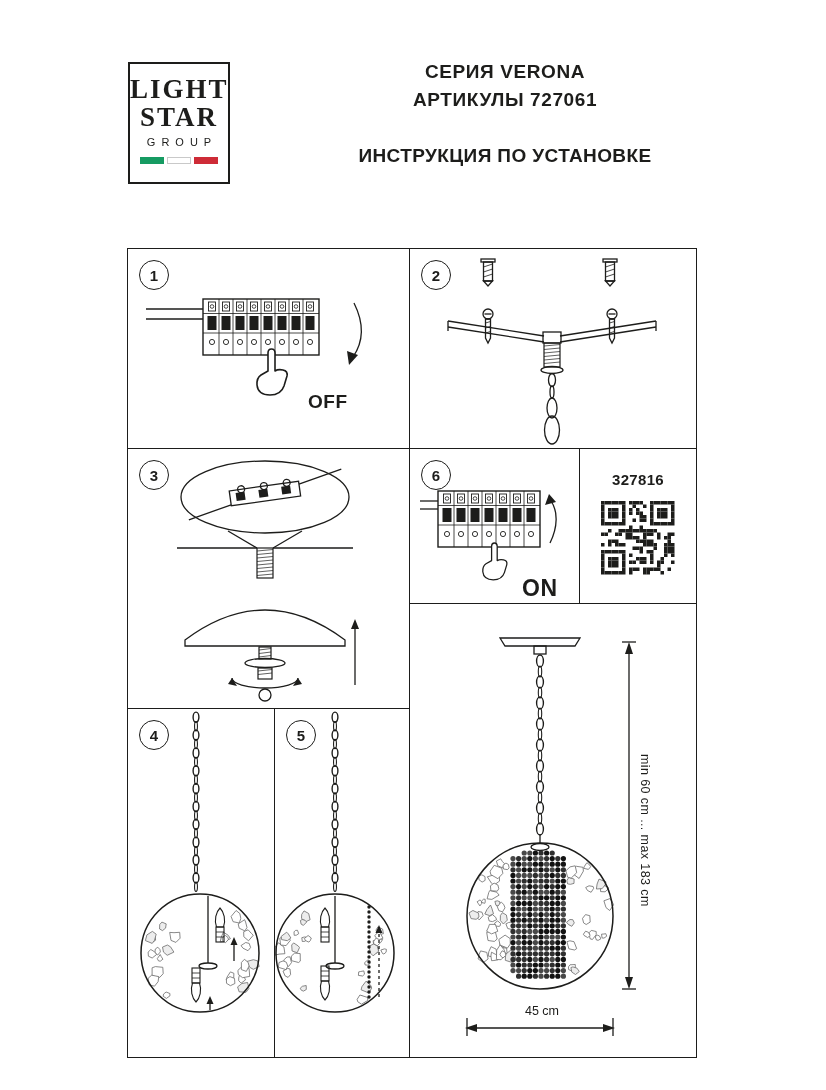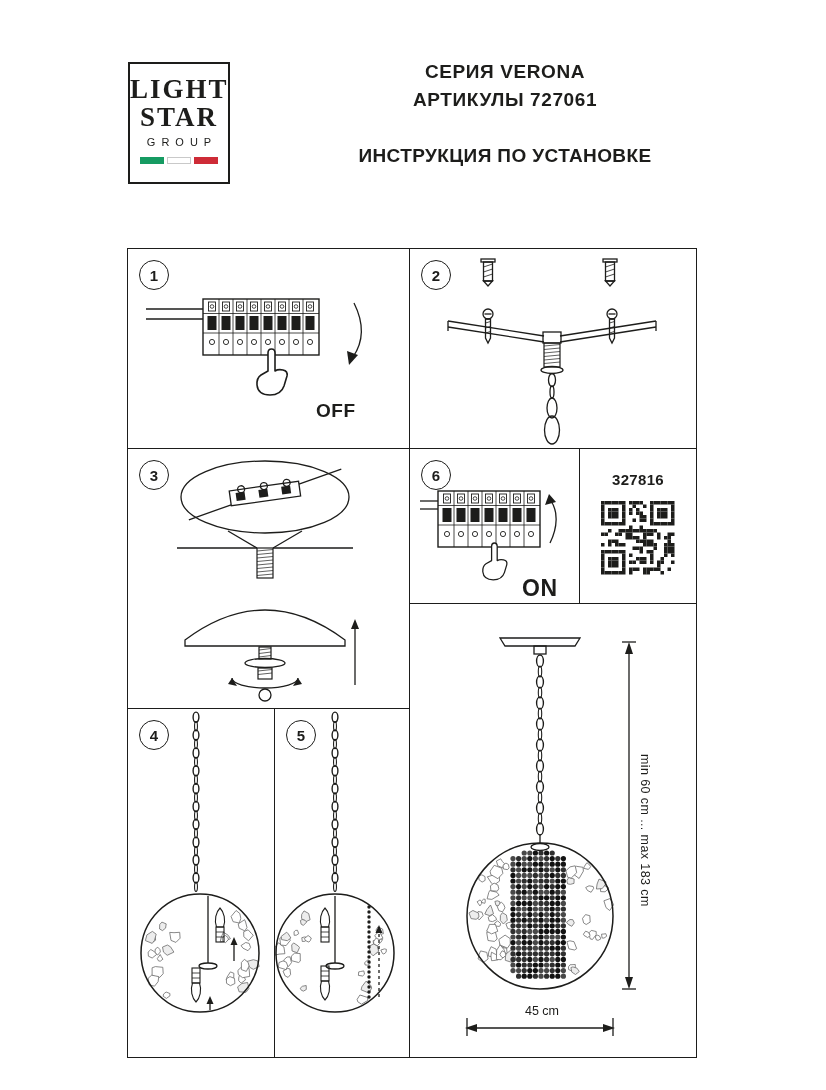--- a/index.html
+++ b/index.html
@@ -123,21 +123,21 @@
             <circle fill="none" stroke="#1d1d1b" stroke-width="0.9" cx="182" cy="93" r="2.6"></circle>
             <line fill="none" stroke="#1d1d1b" stroke-width="0.8" x1="75" y1="64.5" x2="191" y2="64.5"></line>
             <line fill="none" stroke="#1d1d1b" stroke-width="0.8" x1="75" y1="84" x2="191" y2="84"></line>
           </g>
         <path class="ln" d="M226,54 C236,74 236,92 225,108"></path>
         <polygon fill="#1d1d1b" points="221,116 219,102 230,106"></polygon>
         <g transform="translate(143,140)">
           <path class="hand" d="M-3,-36 Q-3,-40 0.5,-40 Q4,-40 4,-36 L4,-18 Q7,-20 12,-19 Q17,-18 16,-13 L13,-3 Q10,6 -1,6 Q-13,6 -14,-4 Q-14.5,-11 -10,-14 L-3,-18 Z"></path>
         </g>
       </svg>
-      <div class="switch-label" style="left:188px;top:142px;margin-top:9px;">OFF</div>
+      <div class="switch-label" style="left:180px;top:142px;">OFF</div>
     </div>
 
     <div class="panel bb" id="panel-2">
       <div class="step-num">2</div>
       <svg id="svg-p2" width="284" height="197" viewBox="0 0 284 197">
         <g id="dowelA" transform="translate(78,10)">
             <rect fill="none" stroke="#1d1d1b" stroke-width="1.3" x="-7" y="0" width="14" height="3"></rect>
             <rect fill="none" stroke="#1d1d1b" stroke-width="1.3" x="-4.5" y="3" width="9" height="19"></rect>
             <line fill="none" stroke="#1d1d1b" stroke-width="0.8" x1="-4.5" y1="8" x2="4.5" y2="5"></line>
             <line fill="none" stroke="#1d1d1b" stroke-width="0.8" x1="-4.5" y1="13" x2="4.5" y2="10"></line>

